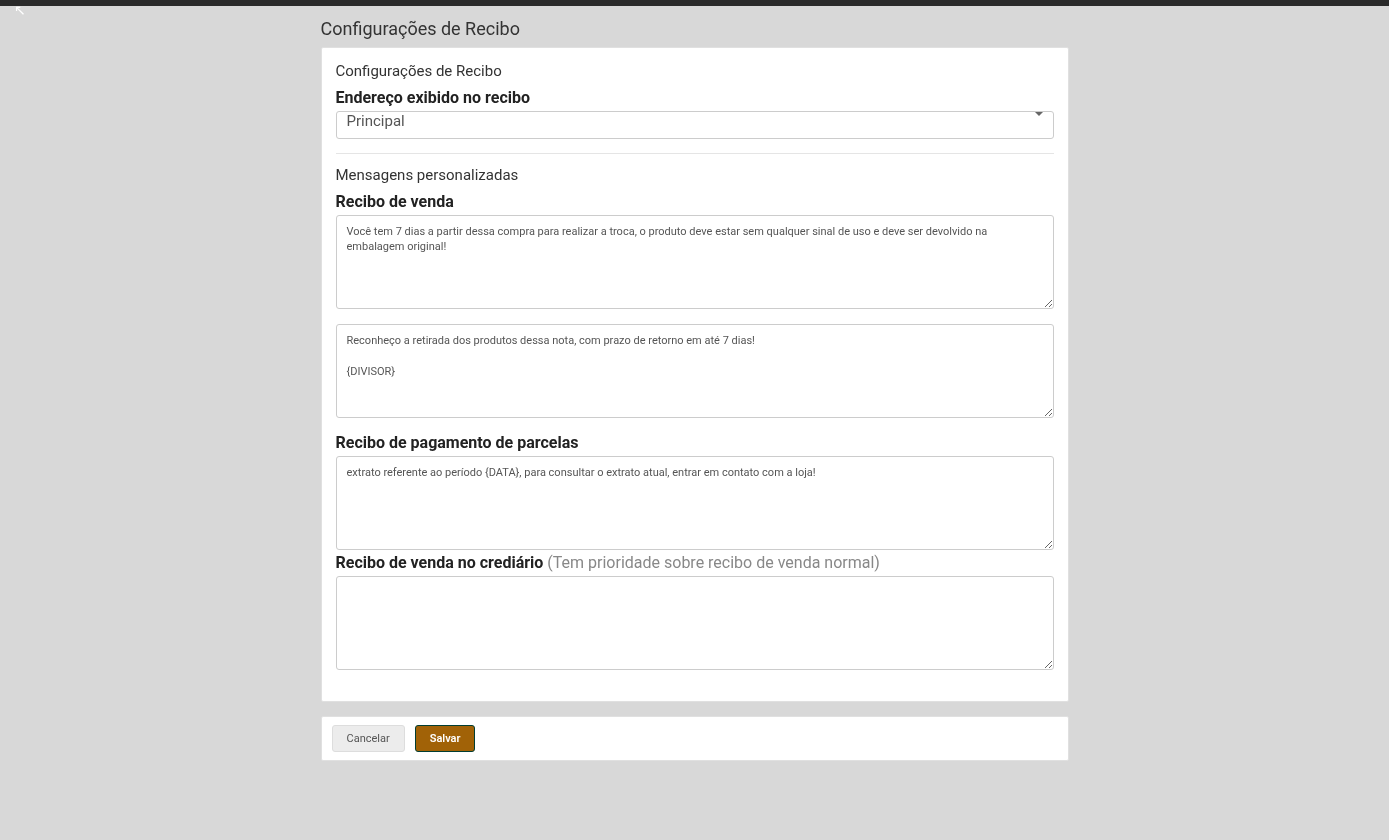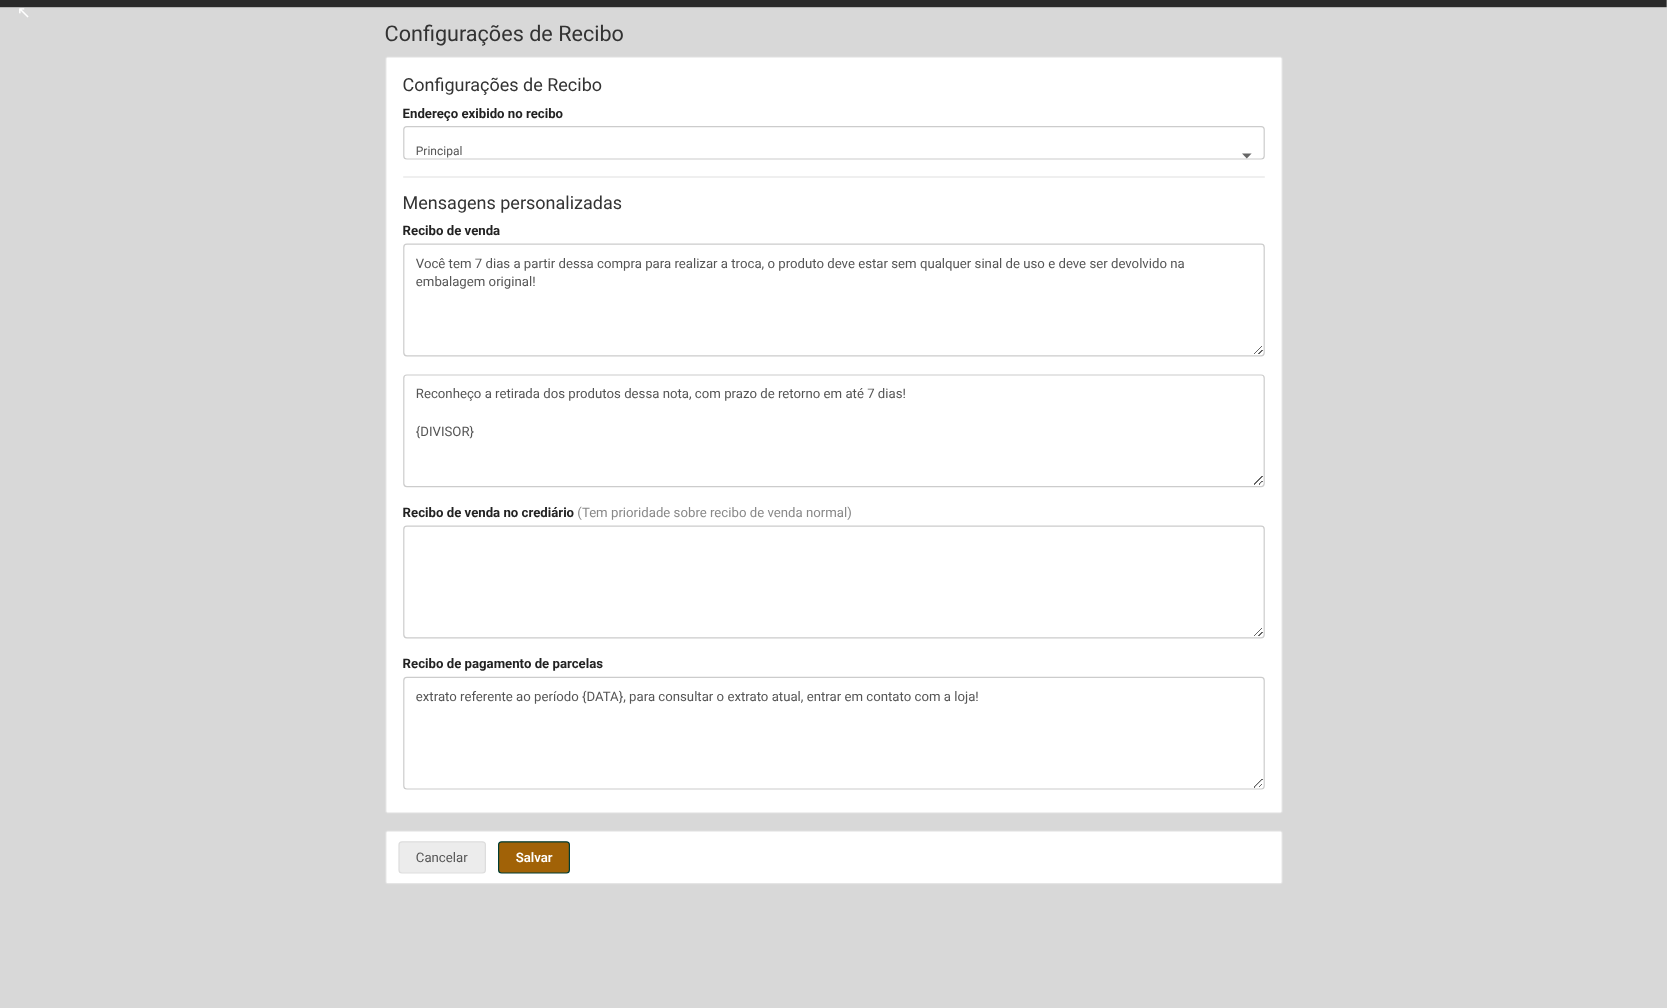--- a/index.html
+++ b/index.html
@@ -43,39 +43,39 @@
       padding: 14px 14px 16px 14px;
       margin-bottom: 14px;
     }
     .section-title {
       font-size: 15px;
       font-weight: 400;
       color: #333;
       margin-bottom: 8px;
     }
     .field-label {
-      font-size: 11px;
+      font-size: 16px;
       font-weight: 700;
       color: #222;
       margin-bottom: 4px;
       display: block;
     }
     .field-label .muted {
       font-weight: 400;
       color: #888;
     }
     .dropdown {
       border: 1px solid #ccc;
       border-radius: 3px;
       height: 28px;
       display: flex;
-      align-items: flex-end;
+      align-items: flex-start;
       justify-content: space-between;
       padding: 0 10px;
-      font-size: 10px;
+      font-size: 15px;
       color: #555;
       cursor: pointer;
       background: #fff;
     }
     .dropdown .caret {
       width: 0;
       height: 0;
       border-left: 4px solid transparent;
       border-right: 4px solid transparent;
       border-top: 4px solid #666;
@@ -158,31 +158,31 @@
       <label class="field-label">Recibo de venda</label>
       <textarea class="receipt-textarea" style="">Você tem 7 dias a partir dessa compra para realizar a troca, o produto deve estar sem qualquer sinal de uso e deve ser devolvido na embalagem original!</textarea>
     </div>
 
     <div class="field-group">
       <textarea class="receipt-textarea" style="">Reconheço a retirada dos produtos dessa nota, com prazo de retorno em até 7 dias!
 
 {DIVISOR}</textarea>
     </div>
 
+    <div class="field-group" style="margin-bottom:0;">
+      <label class="field-label">Recibo de pagamento de parcelas</label>
+      <textarea class="receipt-textarea" style="">extrato referente ao período {DATA}, para consultar o extrato atual, entrar em contato com a loja!</textarea>
+    </div>
+
     <div class="field-group">
       <label class="field-label">
         <span>Recibo de venda no crediário</span>
         <span class="muted">(Tem prioridade sobre recibo de venda normal)</span>
       </label>
       <textarea class="receipt-textarea" style=""></textarea>
-    </div>
-
-    <div class="field-group" style="margin-bottom:0;">
-      <label class="field-label">Recibo de pagamento de parcelas</label>
-      <textarea class="receipt-textarea" style="">extrato referente ao período {DATA}, para consultar o extrato atual, entrar em contato com a loja!</textarea>
     </div>
 
   </div>
 
   <div class="action-bar">
     <button class="btn btn-secondary">Cancelar</button>
     <button class="btn btn-primary">Salvar</button>
   </div>
 
 </div>

